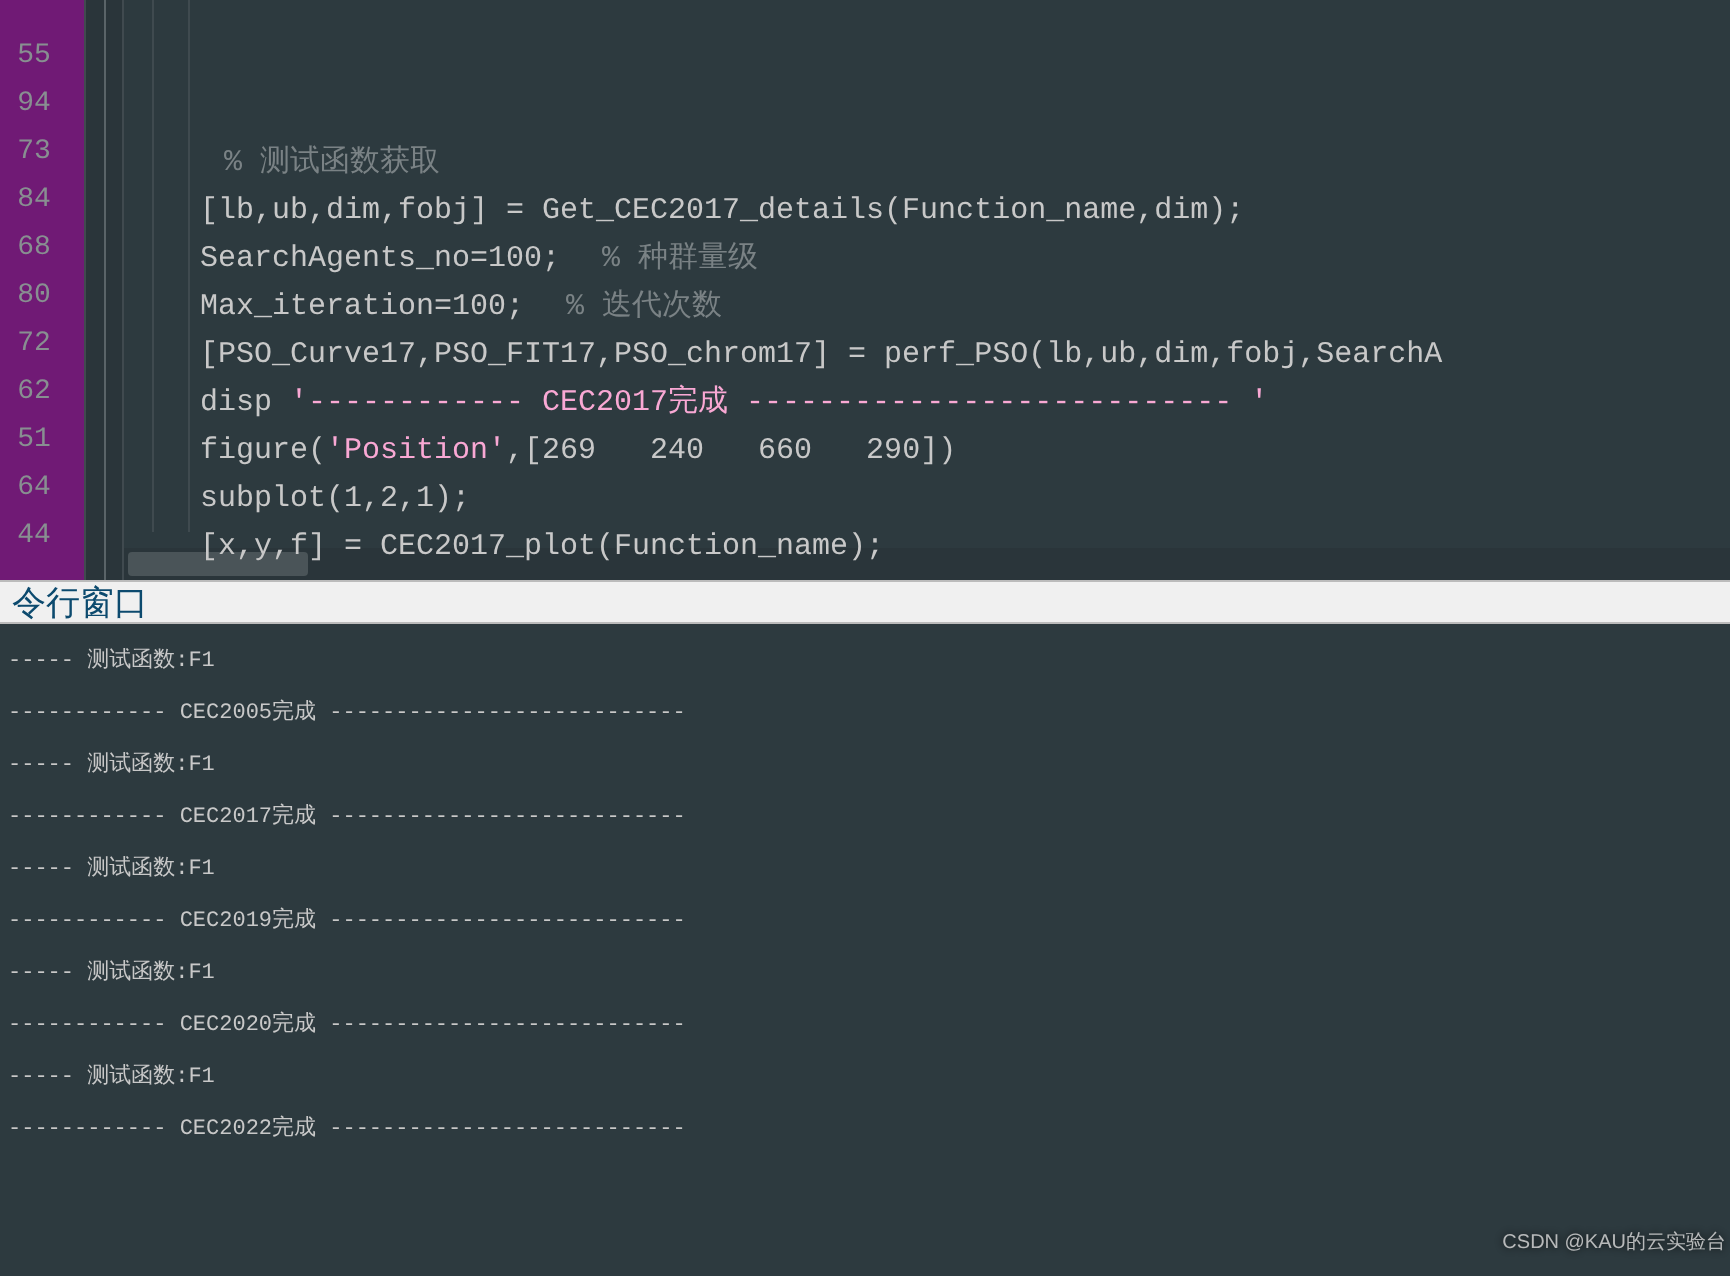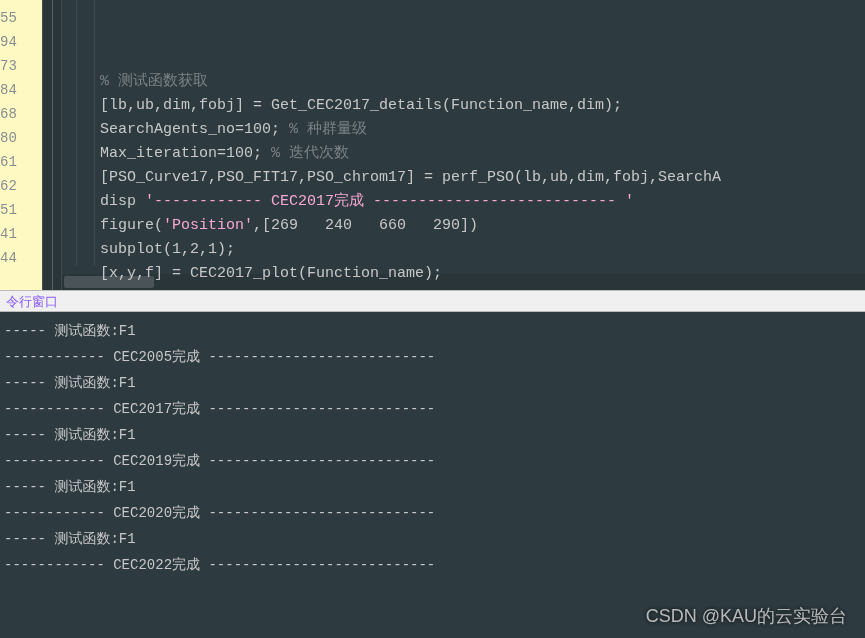--- a/index.html
+++ b/index.html
@@ -14,26 +14,26 @@
   }
   .editor-area {
     background: #2d3a3f;
     height: 290px;
     display: flex;
     overflow: hidden;
     position: relative;
   }
   .gutter {
     width: 42px;
-    background: #fef9c3;
+    background: #701a75;
     color: #888f91;
-    text-align: left;
+    text-align: center;
     padding-right: 8px;
     flex-shrink: 0;
-    padding-top: 6px;
+    padding-top: 16px;
   }
   .gutter .ln {
     height: 24px;
     line-height: 24px;
     font-size: 14px;
   }
   .fold-bar {
     width: 20px;
     background: #2a353a;
     border-left: 1px solid #404a4f;
@@ -64,21 +64,21 @@
     white-space: pre;
     color: #c8c8c8;
   }
   .code .row {
     height: 24px;
     line-height: 24px;
     padding-left: 36px;
     position: relative;
     z-index: 2;
   }
-  .comment { color: #7a8285; }
+  .comment { color: #7a8285; margin-left: 12px; }
   .string  { color: #f9a8d4; }
   .kw2     { color: #8cb4d8; }
   .hscroll {
     position: absolute;
     left: 62px;
     right: 0;
     bottom: 0;
     height: 16px;
     background: #2a353a;
   }
@@ -91,61 +91,61 @@
     background: #4a5458;
     border-radius: 2px;
   }
   .divider {
     height: 22px;
     background: #f0f0f0;
     border-top: 1px solid #bbb;
     border-bottom: 1px solid #bbb;
     padding-left: 6px;
     font-family: "Microsoft YaHei", sans-serif;
-    font-size: 13px;
+    font-size: 17px;
     line-height: 22px;
-    color: #8b5cf6;
+    color: #0c4a6e;
   }
   .console {
     background: #2d3a3f;
     height: 326px;
     padding: 6px 4px;
     color: #c8c8c8;
-    font-size: 14px;
+    font-size: 11px;
     line-height: 26px;
     white-space: pre;
     overflow: hidden;
   }
   .watermark {
     position: absolute;
-    right: 18px;
+    right: 2px;
     bottom: 10px;
     color: #d0d0d0;
     font-family: "Microsoft YaHei", sans-serif;
-    font-size: 18px;
+    font-size: 10px;
     text-shadow: 0 0 4px #000;
     opacity: 0.85;
     pointer-events: none;
   }
 </style>
 </head>
 <body>
 
 <div class="editor-area">
   <div class="gutter" id="gutter">
       <div class="ln">55</div>
       <div class="ln">94</div>
       <div class="ln">73</div>
       <div class="ln">84</div>
       <div class="ln">68</div>
       <div class="ln">80</div>
-      <div class="ln">61</div>
+      <div class="ln">72</div>
       <div class="ln">62</div>
       <div class="ln">51</div>
-      <div class="ln">41</div>
+      <div class="ln">64</div>
       <div class="ln">44</div>
     </div>
   <div class="fold-bar">
     <div class="fold-line"></div>
   </div>
   <div class="code" id="code">
     <div class="indent-guide" style="left:14px"></div>
     <div class="indent-guide" style="left:32px"></div>
   <div class="row"><span class="comment">% 测试函数获取</span></div><div class="row"><span>[lb,ub,dim,fobj] = Get_CEC2017_details(Function_name,dim);</span></div><div class="row"><span>SearchAgents_no=100; </span><span class="comment">% 种群量级</span></div><div class="row"><span>Max_iteration=100; </span><span class="comment">% 迭代次数</span></div><div class="row"><span>[PSO_Curve17,PSO_FIT17,PSO_chrom17] = perf_PSO(lb,ub,dim,fobj,SearchA</span></div><div class="row"><span>disp </span><span class="string">'------------ CEC2017完成 --------------------------- '</span></div><div class="row"><span>figure(</span><span class="string">'Position'</span><span>,[269   240   660   290])</span></div><div class="row"><span>subplot(1,2,1);</span></div><div class="row"><span>[x,y,f] = CEC2017_plot(Function_name);</span></div><div class="row"><span>surfc(x,y,f,</span><span class="string">'LineStyle'</span><span>,</span><span class="string">'none'</span><span>);hold </span><span class="kw2">on</span></div></div>
   <div class="hscroll">

